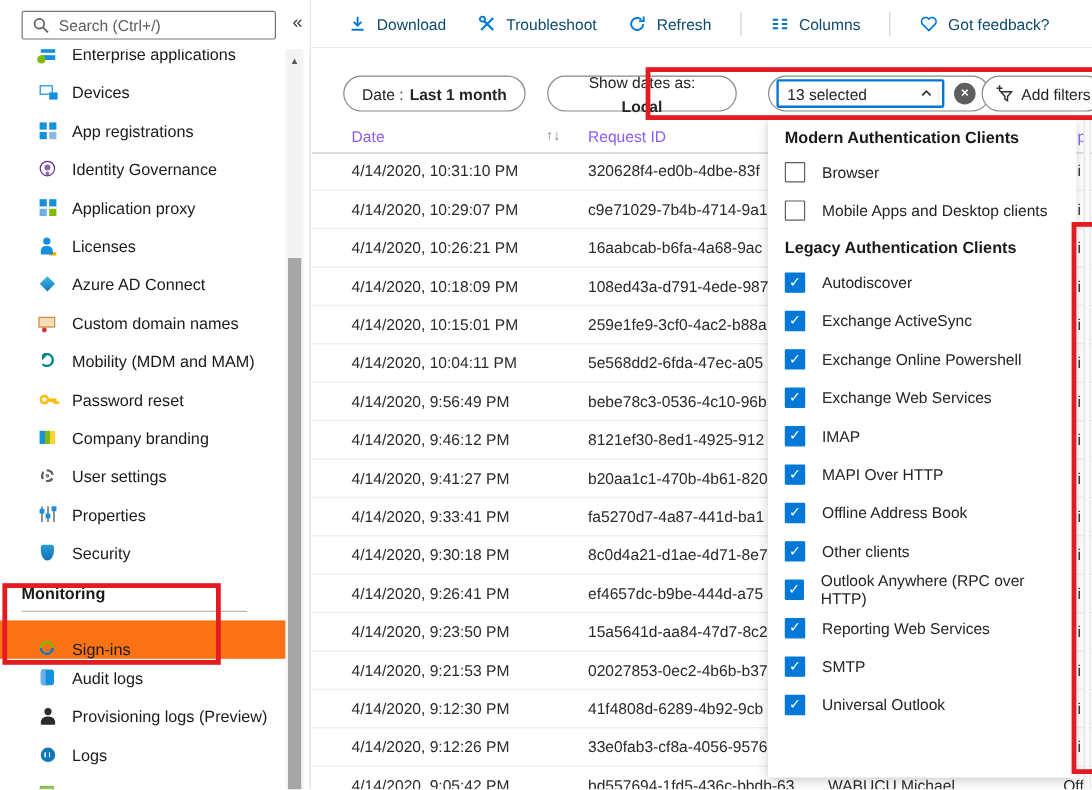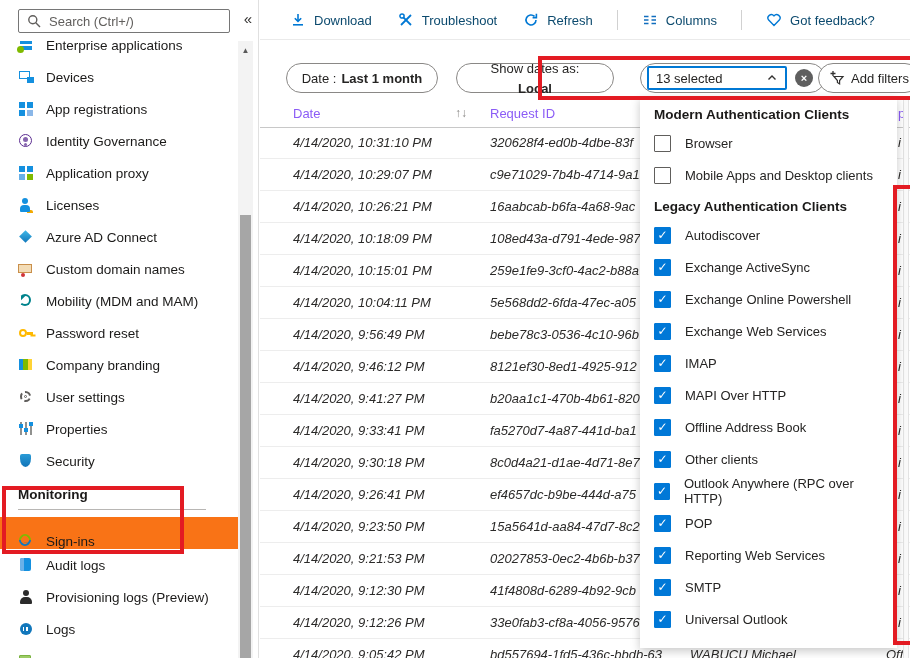--- a/index.html
+++ b/index.html
@@ -8,21 +8,21 @@
   
   #sidebar{position:absolute;left:0;top:0;width:258px;height:658px;background:#fff;}
   #search-row{position:absolute;left:0;top:0;width:258px;height:41px;background:#fff;z-index:3;}
   #search-box{position:absolute;left:18px;top:9px;width:212px;height:24px;border:1px solid #767676;border-radius:2px;display:flex;align-items:center;background:#fff;box-sizing:border-box;}
   #search-box svg{margin:0 6px 0 8px;flex:0 0 auto;}
   #search-input{border:none;outline:none;flex:1;font-size:13px;color:#252423;font-family:inherit;min-width:0;background:transparent;}
   #search-input::placeholder{color:#605e5c;}
   #collapse{position:absolute;right:6px;top:10px;font-size:15px;color:#323130;cursor:pointer;}
 
   #nav{position:absolute;left:0;top:29px;width:238px;}
-  .nav-item{height:32px;display:flex;align-items:center;gap:12px;padding-left:18px;cursor:pointer;}
+  .nav-item{height:32px;display:flex;align-items:center;gap:12px;padding-left:32px;cursor:pointer;}
   .nav-item.selected{background:#f97316;align-items:flex-end;}
   .nav-label{font-size:13.5px;color:#1b1a19;white-space:nowrap;}
   .nav-header{height:40px;padding:10px 0 0 18px;box-sizing:border-box;font-weight:700;font-size:13.5px;color:#1b1a19;position:relative;}
   .nav-divider{position:absolute;left:18px;top:32px;width:188px;height:1px;background:#b8b6b4;}
 
   
   #sb-track{position:absolute;left:238px;top:41px;width:15px;height:617px;background:#f3f3f3;z-index:4;}
   #sb-arrow{position:absolute;left:0;top:5px;width:15px;text-align:center;font-size:8px;color:#5a5a5a;cursor:pointer;}
   #sb-thumb{position:absolute;left:2px;top:174px;width:11px;height:450px;background:#a6a6a6;cursor:pointer;}
   #v-divider{position:absolute;left:258px;top:0;width:1px;height:658px;background:#e0e0e0;}
@@ -82,21 +82,21 @@
   #clear-btn{width:18px;height:18px;border-radius:50%;background:#5f5f5f;color:#fff;display:flex;align-items:center;justify-content:center;font-size:11px;font-weight:700;cursor:pointer;line-height:1;}
 
   
   #thead{position:absolute;left:0;top:100px;width:650px;height:27px;border-bottom:1px solid #c8c8c8;}
   #thead span{position:absolute;top:6px;color:#8b5cf6;}
   .th-date{left:33px;}
   .th-sort{left:195px;color:#8a8886 !important;font-size:12px;}
   .th-req{left:230px;}
   .th-app-frag{left:638px;}
   #tbody{position:absolute;left:0;top:127px;width:650px;height:531px;overflow:hidden;}
-  .trow{position:relative;height:32px;border-bottom:1px solid #ededed;box-sizing:border-box;cursor:pointer;font-style:italic;}
+  .trow{position:relative;height:32px;border-bottom:1px solid #ededed;box-sizing:border-box;cursor:pointer;}
   .cell{position:absolute;top:8px;white-space:nowrap;color:#2b2a29;}
   .c-date{left:33px;}
   .c-req{left:230px;}
   .c-user{left:430px;}
   .c-app{left:638px;}
   .trow:last-child .c-app{left:626px;}
 
   
   #right-track{position:absolute;left:643px;top:100px;width:6px;height:558px;background:#fafafa;border-left:1px solid #e3e3e3;border-right:1px solid #e3e3e3;box-sizing:border-box;}
 
@@ -502,24 +502,20 @@
         <div class="dd-option">
           <span class="cb checked"></span>
           <span class="dd-label">Other clients</span>
         </div>
 
         <div class="dd-option">
           <span class="cb checked"></span>
           <span class="dd-label">Outlook Anywhere (RPC over HTTP)</span>
         </div>
 
-        <div class="dd-option">
-          <span class="cb checked"></span>
-          <span class="dd-label">POP</span>
-        </div>
 
         <div class="dd-option">
           <span class="cb checked"></span>
           <span class="dd-label">Reporting Web Services</span>
         </div>
 
         <div class="dd-option">
           <span class="cb checked"></span>
           <span class="dd-label">SMTP</span>
         </div>

